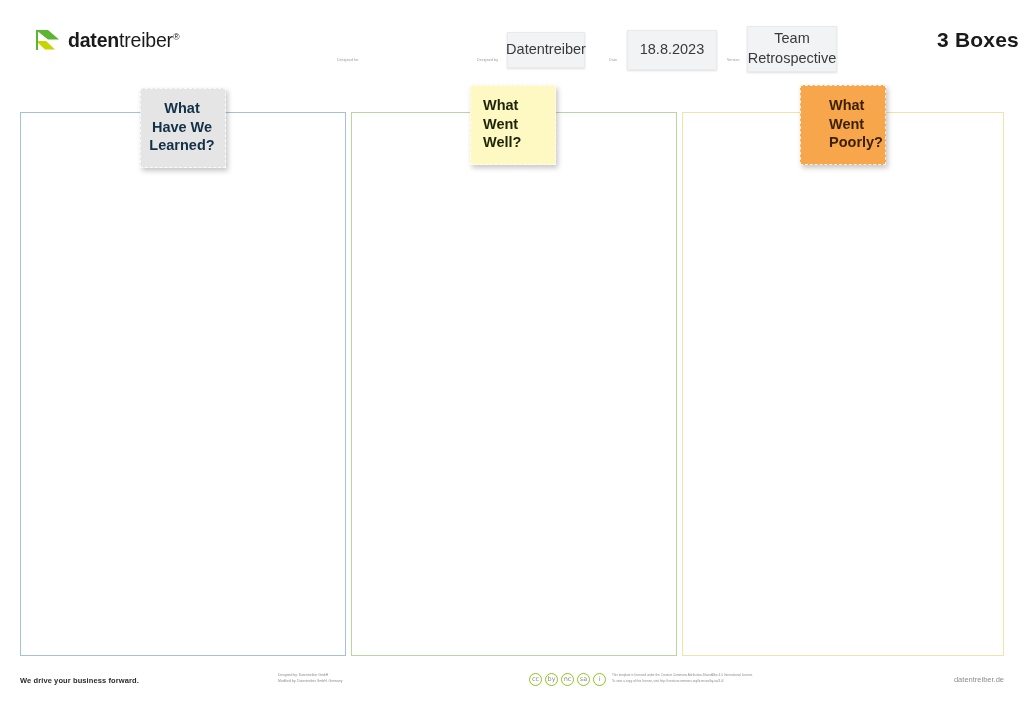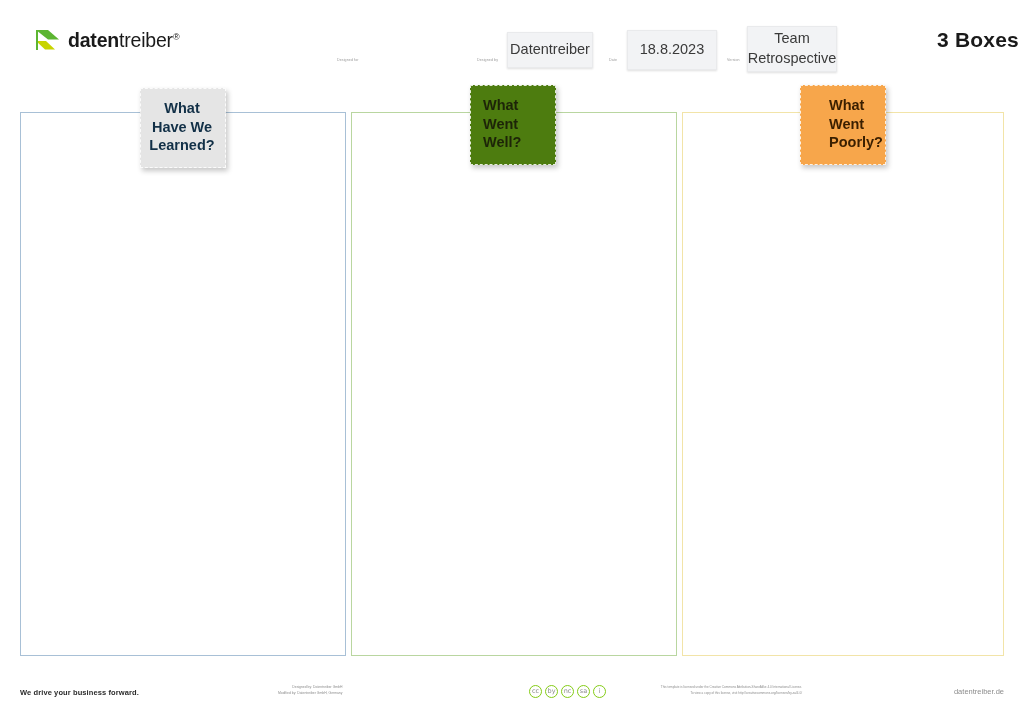--- a/index.html
+++ b/index.html
@@ -73,21 +73,21 @@
     text-align: center;
     font-size: 14.5px;
     color: #3a3a3a;
     line-height: 1.35;
     padding: 4px 6px;
     box-sizing: border-box;
   }
 
   .f-for    { left: 52px;  top: 7px;  width: 84px;  height: 54px; }
   .l-for    { left: 0px; }
-  .f-by     { left: 170px; top: 18px; width: 86px;  height: 36px; }
+  .f-by     { left: 170px; top: 18px; width: 78px;  height: 36px; }
   .l-by     { left: 140px; }
   .f-date   { left: 290px; top: 16px; width: 90px;  height: 40px; }
   .l-date   { left: 272px; }
   .f-ver    { left: 410px; top: 12px; width: 90px;  height: 46px; }
   .l-ver    { left: 390px; }
 
   .page-title {
     position: absolute;
     right: 20px; top: 28px;
     font-size: 21px;
@@ -142,43 +142,43 @@
     left: 140px; top: 88px;
     width: 86px; height: 80px;
     background: #e5e5e5;
     color: #123047;
     text-align: center;
     padding-left: 8px;
   }
   .note-green {
     left: 470px; top: 85px;
     width: 86px; height: 80px;
-    background: #4d7c0f;
+    background: #fef9c3;
     color: #1d2408;
     text-align: left;
   }
   .note-orange {
     left: 800px; top: 85px;
     width: 86px; height: 80px;
     background: #f5a council;
   }
   .note-orange {
     left: 800px; top: 85px;
     width: 86px; height: 80px;
     background: #f7a64b;
     color: #3a1f00;
     text-align: left;
     padding-left: 28px;
   }
 
   
   .footer {
     position: absolute;
-    left: 0; bottom: 0;
-    width: 1024px; height: 44px; text-align: right;
+    left: 0; bottom: 12px;
+    width: 1024px; height: 44px;
   }
   .tagline {
     position: absolute;
     left: 20px; top: 8px;
     font-size: 7.5px;
     font-weight: bold;
     color: #2b2b2b;
     letter-spacing: 0.1px;
   }
   .credits {

